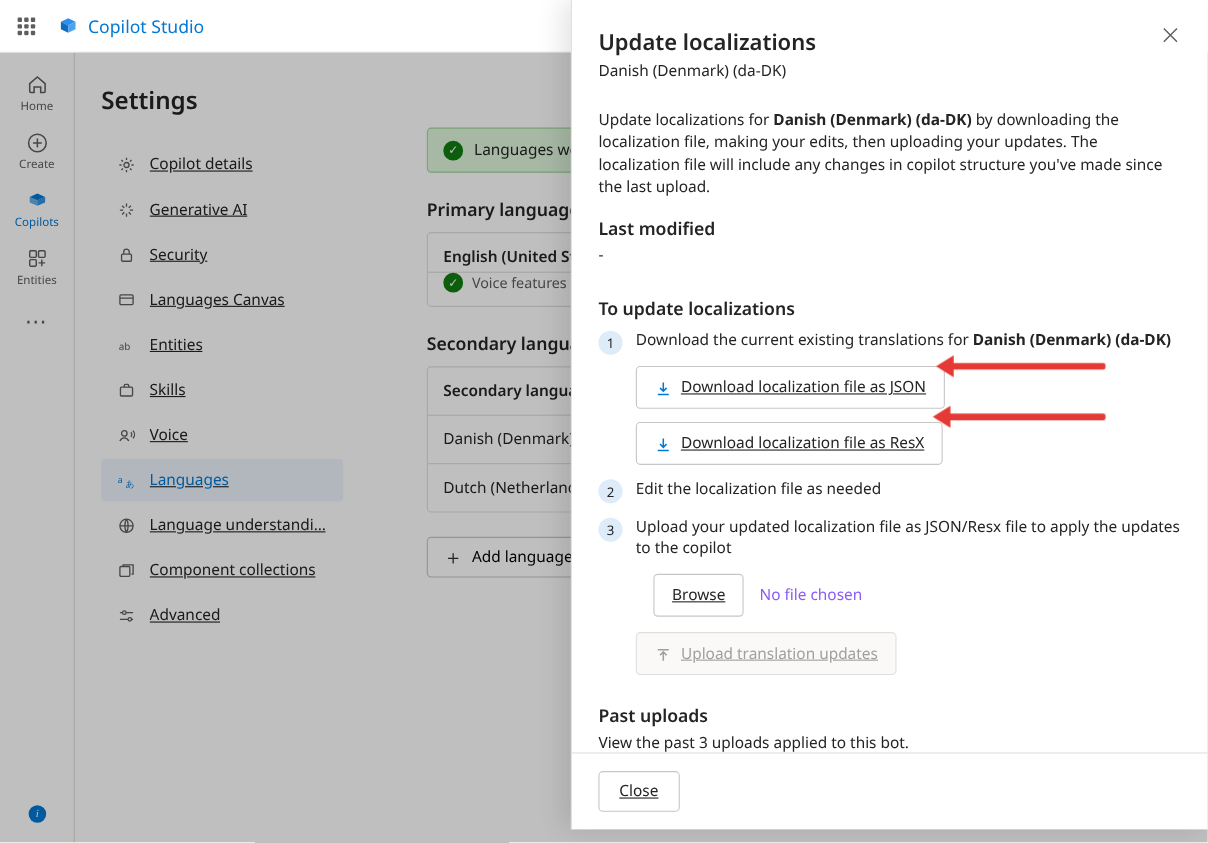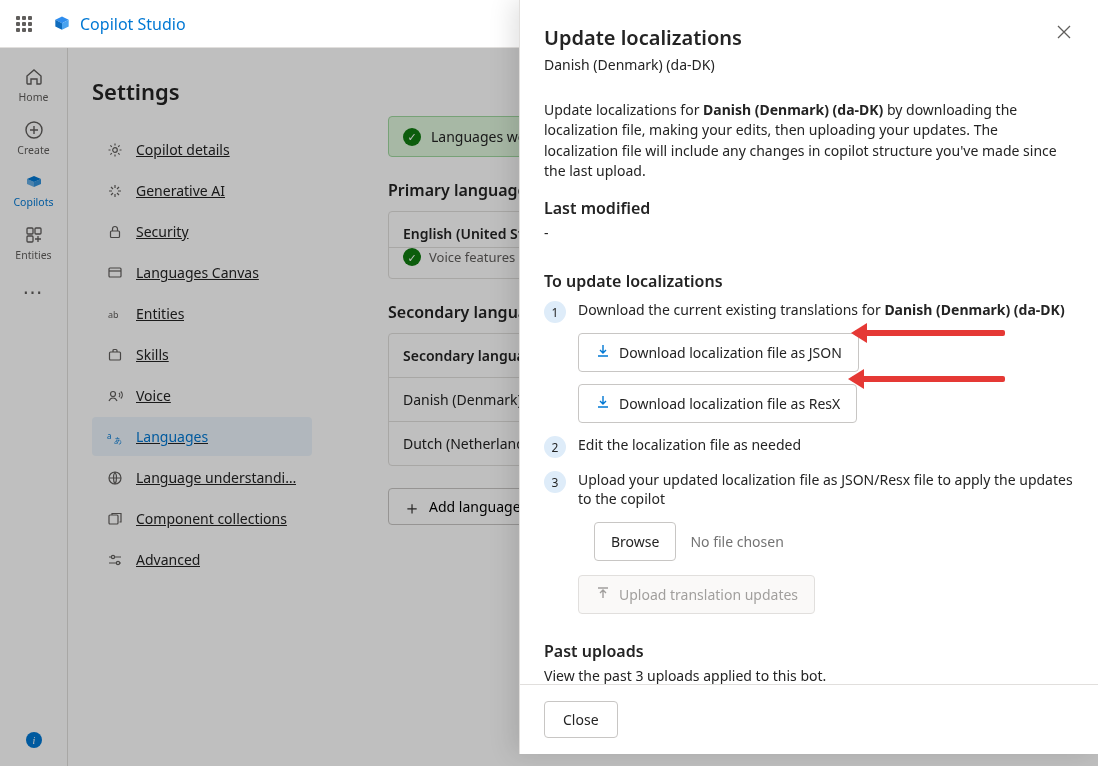--- a/index.html
+++ b/index.html
@@ -71,25 +71,25 @@
   .panel-header h2{ font-size:20px; font-weight:600; margin:6px 0 4px;}
   .panel-header .subtitle{ font-size:14px; color:var(--text); margin-bottom:10px;}
   .panel-close{ position:absolute; top:18px; right:20px; width:28px; height:28px; display:flex; align-items:center; justify-content:center; color:#605E5C;}
   .panel-body{ flex:1; overflow:auto; padding:8px 24px 24px;}
   .panel-body p{ margin:8px 0 14px; line-height:1.45; }
   .panel-body h3{ font-size:16px; font-weight:600; margin:16px 0 4px;}
   .dash{font-size:14px;}
   .step { display:flex; gap:12px; margin:8px 0 12px; align-items:flex-start;}
   .step-num{ width:22px; height:22px; border-radius:50%; background:#DEECF9; color:var(--text); font-size:12px; display:flex; align-items:center; justify-content:center; flex:none; margin-top:1px;}
   .step-body{ flex:1; }
-  .btn-outline{ display:inline-flex; align-items:flex-start; gap:8px; border:1px solid var(--border-strong); background:#fff; border-radius:4px; padding:9px 16px; font-size:14px; color:var(--text);}
+  .btn-outline{ display:inline-flex; align-items:flex-end; gap:8px; border:1px solid var(--border-strong); background:#fff; border-radius:4px; padding:9px 16px; font-size:14px; color:var(--text);text-decoration:underline;}
   .dl-ico{ color:var(--brand); }
   .btn-outline.disabled{ color:#A19F9D; border-color:#E1DFDD; background:#FAF9F8;}
   .btn-outline.disabled .up-ico{ color:#A19F9D;}
-  .no-file{ color:#737373; font-size:14px; margin-left:14px;}
+  .no-file{ color:#8b5cf6; font-size:14px; margin-left:14px;}
   .panel-footer{ border-top:1px solid var(--border); padding:16px 24px;}
   .panel-footer .btn-outline{ padding:8px 18px;}
 
   
   .callout{ position:absolute; height:6px; background:var(--arrow-red); border-radius:2px;}
   .callout::before{
     content:""; position:absolute; left:-14px; top:-7px;
     border:10px solid transparent; border-right:16px solid var(--arrow-red);
   }
 

